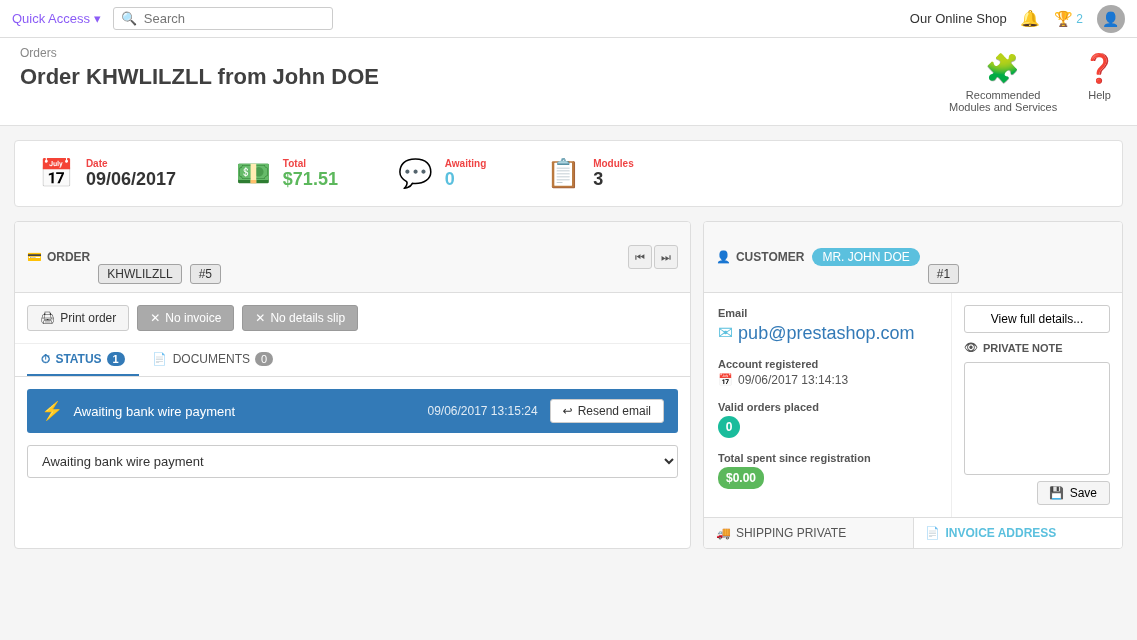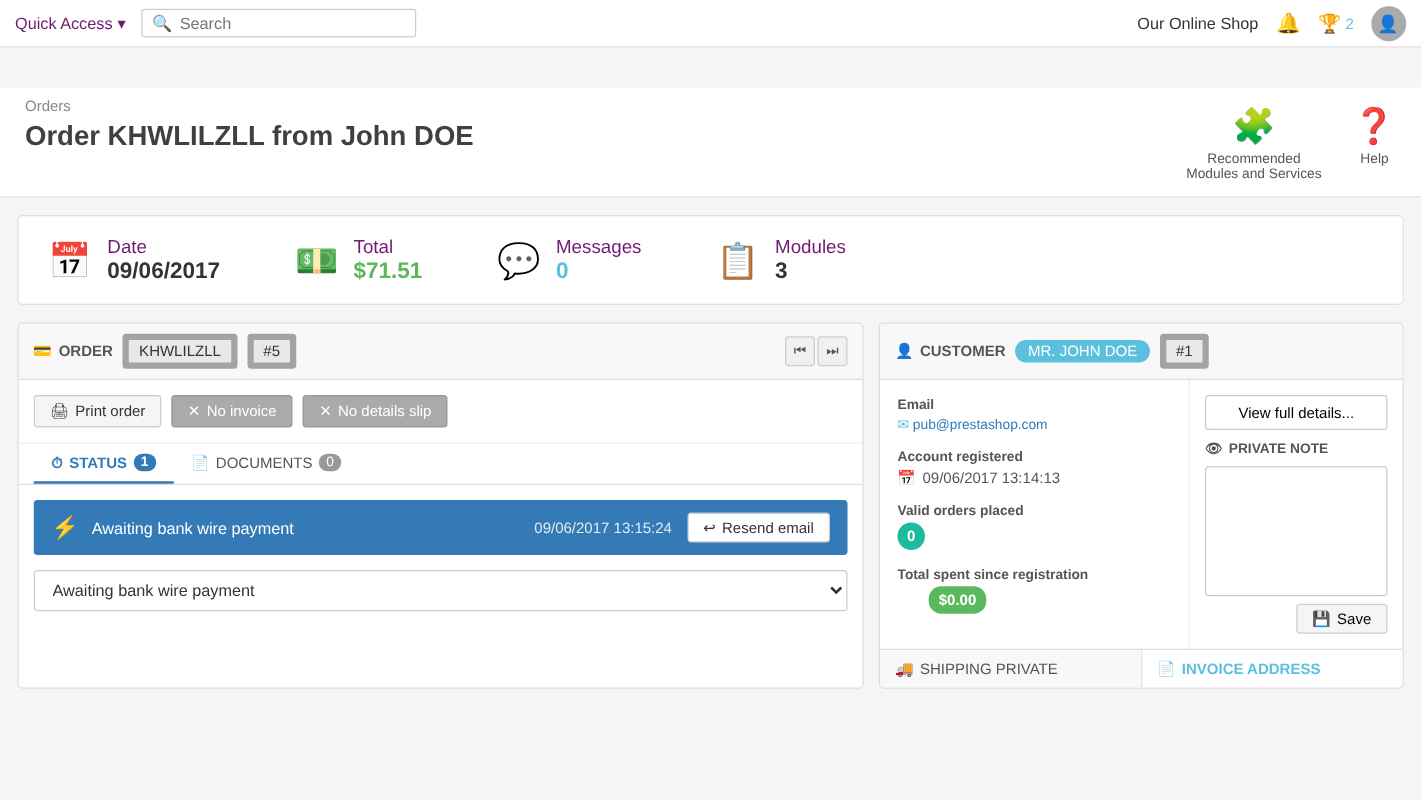--- a/index.html
+++ b/index.html
@@ -11,21 +11,21 @@
       border-bottom: 1px solid #ddd;
       display: flex;
       align-items: center;
       padding: 0 12px;
       height: 38px;
     }
     .quick-access {
       display: flex;
       align-items: center;
       font-size: 13px;
-      color: #701a75;
+      color: #8b5cf6;
       cursor: pointer;
       margin-right: 8px;
     }
     .quick-access .caret { margin-left: 4px; }
     .search-bar {
       display: flex;
       align-items: center;
       border: 1px solid #ccc;
       border-radius: 3px;
       padding: 3px 8px;
@@ -80,21 +80,20 @@
     }
 
     
     .page-header {
       background: #fff;
       padding: 8px 20px 12px 20px;
       border-bottom: 1px solid #e0e0e0;
       display: flex;
       justify-content: space-between;
       align-items: flex-start;
-      margin-top: 32px;
     }
     .breadcrumb {
       font-size: 12px;
       color: #888;
       margin-bottom: 4px;
     }
     .page-title {
       font-size: 22px;
       font-weight: bold;
       color: #404040;
@@ -136,22 +135,23 @@
     }
     .stat-item {
       display: flex;
       align-items: center;
       gap: 12px;
     }
     .stat-icon {
       font-size: 28px;
     }
     .stat-label {
-      font-size: 15px;
-      color: #701a75;
+      font-size: 10px;
+      color: #ef4444;
+      font-weight: bold;
     }
     .stat-value {
       font-size: 18px;
       font-weight: bold;
     }
     .stat-value.green { color: #5cb85c; }
     .stat-value.blue { color: #5bc0de; }
     .stat-value.dark { color: #333; }
     .icon-date { color: #9b59b6; }
     .icon-total { color: #5cb85c; }
@@ -189,25 +189,26 @@
     .order-label {
       display: flex;
       align-items: center;
       gap: 5px;
       font-size: 12px;
       font-weight: bold;
       color: #555;
     }
     .tag-badge {
       background: #e8e8e8;
-      border: 5px solid #a3a3a3;
+      border: 1px solid #a3a3a3;
       border-radius: 3px;
       padding: 2px 8px;
       font-size: 12px;
       color: #333;
+      margin-top: 34px;
     }
     .nav-arrows {
       display: flex;
       gap: 2px;
     }
     .arrow-btn {
       background: #f0f0f0;
       border: 1px solid #ccc;
       border-radius: 3px;
       width: 24px; height: 24px;
@@ -389,21 +390,21 @@
     .info-row {
       margin-bottom: 14px;
     }
     .info-label {
       font-size: 11px;
       font-weight: bold;
       color: #555;
       margin-bottom: 3px;
     }
     .info-value {
-      font-size: 11px;
+      font-size: 18px;
       color: #333;
     }
     .info-value a { color: #337ab7; text-decoration: none; }
     .info-sub {
       font-size: 12px;
       color: #555;
       display: flex;
       align-items: center;
       gap: 5px;
     }
@@ -411,21 +412,21 @@
       display: inline-flex;
       align-items: center;
       justify-content: center;
       width: 22px; height: 22px;
       border-radius: 50%;
       font-size: 12px;
       font-weight: bold;
       color: #fff;
     }
     .badge-teal { background: #1abc9c; }
-    .badge-green { background: #5cb85c; margin-left: 25px; }
+    .badge-green { background: #5cb85c; }
 
     .private-note-panel {
       width: 170px;
       padding: 12px;
       display: flex;
       flex-direction: column;
     }
     .private-note-title {
       font-size: 11px;
       font-weight: bold;
@@ -552,21 +553,21 @@
   <div class="stat-item">
     <span class="stat-icon icon-total">💵</span>
     <div>
       <div class="stat-label">Total</div>
       <div class="stat-value green">$71.51</div>
     </div>
   </div>
   <div class="stat-item">
     <span class="stat-icon icon-messages">💬</span>
     <div>
-      <div class="stat-label">Messages</div>
+      <div class="stat-label">Awaiting</div>
       <div class="stat-value blue">0</div>
     </div>
   </div>
   <div class="stat-item">
     <span class="stat-icon icon-products">📋</span>
     <div>
       <div class="stat-label">Modules</div>
       <div class="stat-value dark">3</div>
     </div>
   </div>

